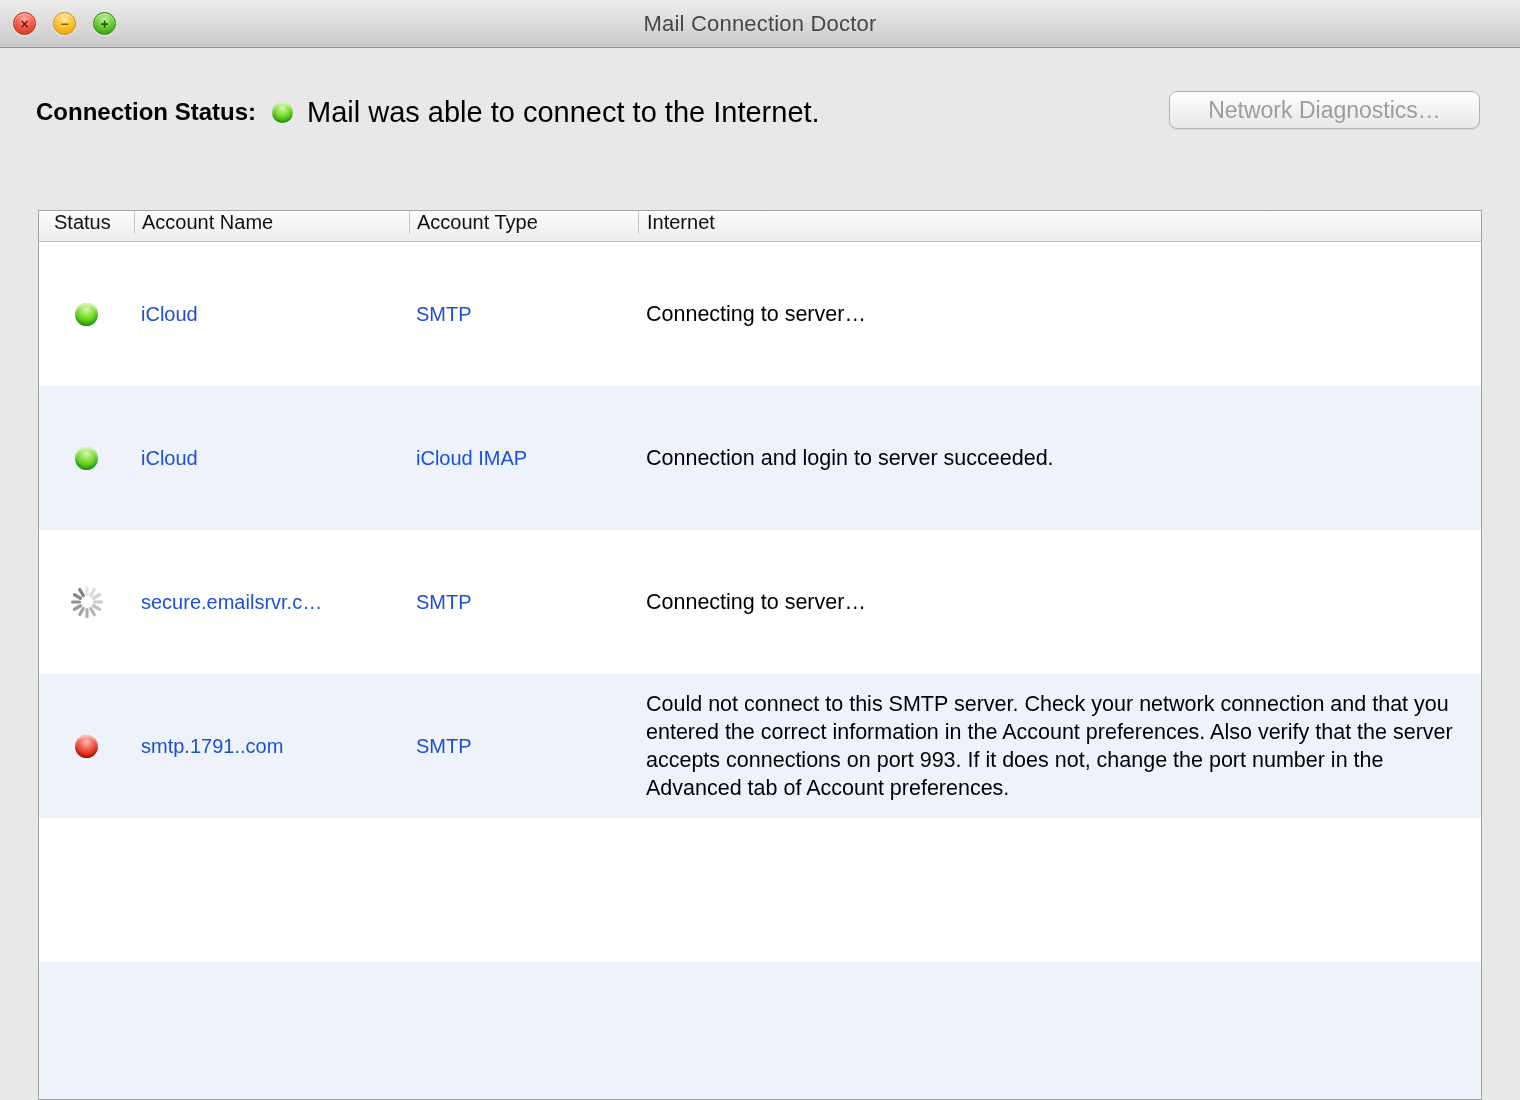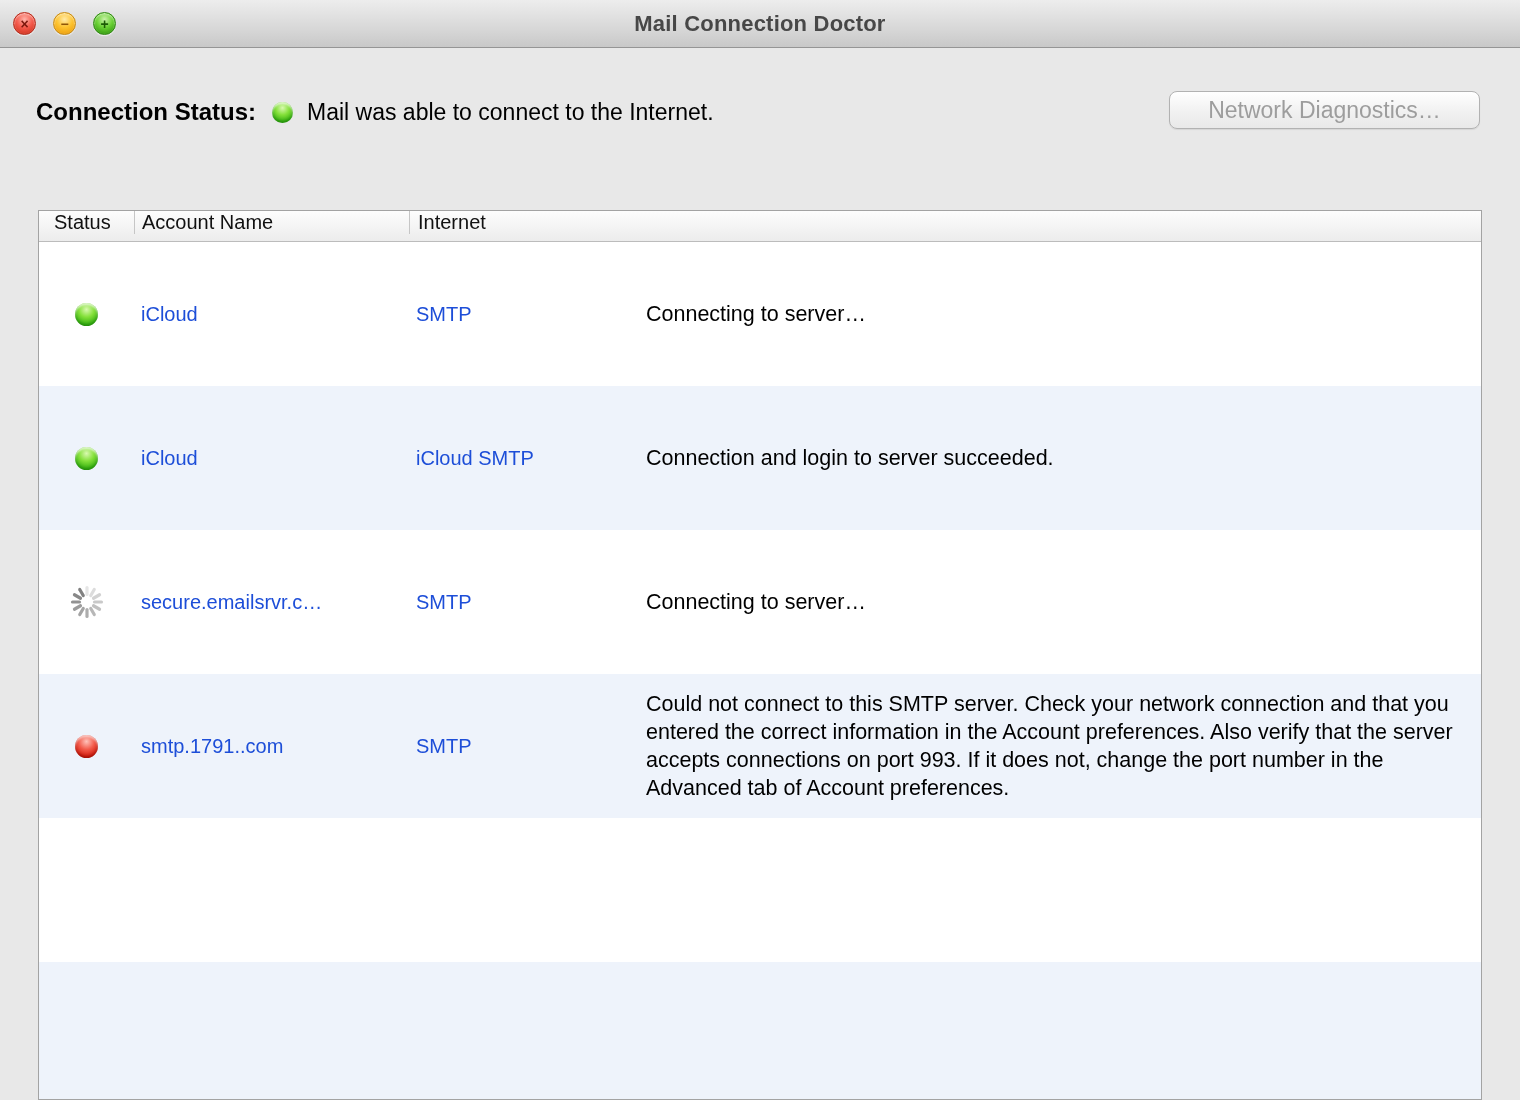--- a/index.html
+++ b/index.html
@@ -16,21 +16,21 @@
   .titlebar {
     height:48px;
     background:linear-gradient(#ededed, #d6d6d6 65%, #c8c8c8);
     border-bottom:1px solid #959595;
     display:flex; align-items:center;
     position:relative;
   }
   .titlebar .title {
     position:absolute; left:0; right:0;
     text-align:center;
-    font-size:22px; font-weight:bold; color:#474747;
+    font-size:22px; font-weight:normal; color:#474747;
     letter-spacing:.2px;
   }
   .lights { display:flex; gap:17px; padding-left:13px; position:relative; z-index:2; }
   .light {
     width:23px; height:23px; border-radius:50%;
     display:flex; align-items:center; justify-content:center;
     font-size:14px; font-weight:bold; line-height:1;
     box-shadow:inset 0 1px 2px rgba(255,255,255,.65), 0 1px 1px rgba(255,255,255,.6);
     cursor:default;
   }
@@ -44,21 +44,21 @@
     display:flex; align-items:center;
     height:36px;
   }
   .cs-label { font-size:24px; font-weight:bold; color:#000000; }
   .dot-sm {
     width:21px; height:21px; border-radius:50%;
     margin:0 14px 0 16px;
     background:radial-gradient(circle at 50% 28%, #d9f9b0 0%, #84e03a 38%, #3db514 72%, #2d930c 100%);
     box-shadow:inset 0 -2px 3px rgba(0,90,0,.35), inset 0 2px 2px rgba(255,255,255,.7);
   }
-  .cs-msg { font-size:23px; color:#000; }
+  .cs-msg { font-size:29px; color:#000; }
 
   
   .nd-btn {
     position:absolute; top:91px; right:40px;
     width:311px; height:38px;
     border:1px solid #b2b2b2; border-radius:8px;
     background:linear-gradient(#ffffff, #f1f1f1 55%, #e9e9e9);
     box-shadow:0 1px 1px rgba(0,0,0,.08);
     font-family:"Liberation Sans", sans-serif;
     font-size:23px; color:#9d9d9d;
@@ -131,37 +131,38 @@
     <span class="dot-sm"></span>
     <span class="cs-msg">Mail was able to connect to the Internet.</span>
   </div>
 
   <button class="nd-btn">Network Diagnostics…</button>
 
   <div class="table">
     <div class="thead">
       <div class="th c-status">Status</div>
       <div class="th c-name">Account Name</div>
+      <div class="th c-type">Account Type</div>
       <div class="th c-details">Internet</div>
     </div>
     <div class="tbody">
         <div class="row">
           <div class="cell c-status">
             <span class="ball green"></span>
           </div>
           <div class="cell c-name">iCloud</div>
           <div class="cell c-type">SMTP</div>
           <div class="cell c-details">Connecting to server…</div>
         </div>
         <div class="row alt">
           <div class="cell c-status">
             <span class="ball green"></span>
           </div>
           <div class="cell c-name">iCloud</div>
-          <div class="cell c-type">iCloud SMTP</div>
+          <div class="cell c-type">iCloud IMAP</div>
           <div class="cell c-details">Connection and login to server succeeded.</div>
         </div>
         <div class="row">
           <div class="cell c-status">
             <svg width="38" height="38" viewBox="0 0 38 38">
               <line x1="19" y1="4.5" x2="19" y2="11.5" stroke="#808080" stroke-width="3.2" stroke-linecap="round" transform="rotate(0 19 19)" opacity="0.20"></line>
               <line x1="19" y1="4.5" x2="19" y2="11.5" stroke="#808080" stroke-width="3.2" stroke-linecap="round" transform="rotate(30 19 19)" opacity="0.27"></line>
               <line x1="19" y1="4.5" x2="19" y2="11.5" stroke="#808080" stroke-width="3.2" stroke-linecap="round" transform="rotate(60 19 19)" opacity="0.35"></line>
               <line x1="19" y1="4.5" x2="19" y2="11.5" stroke="#808080" stroke-width="3.2" stroke-linecap="round" transform="rotate(90 19 19)" opacity="0.42"></line>
               <line x1="19" y1="4.5" x2="19" y2="11.5" stroke="#808080" stroke-width="3.2" stroke-linecap="round" transform="rotate(120 19 19)" opacity="0.49"></line>

